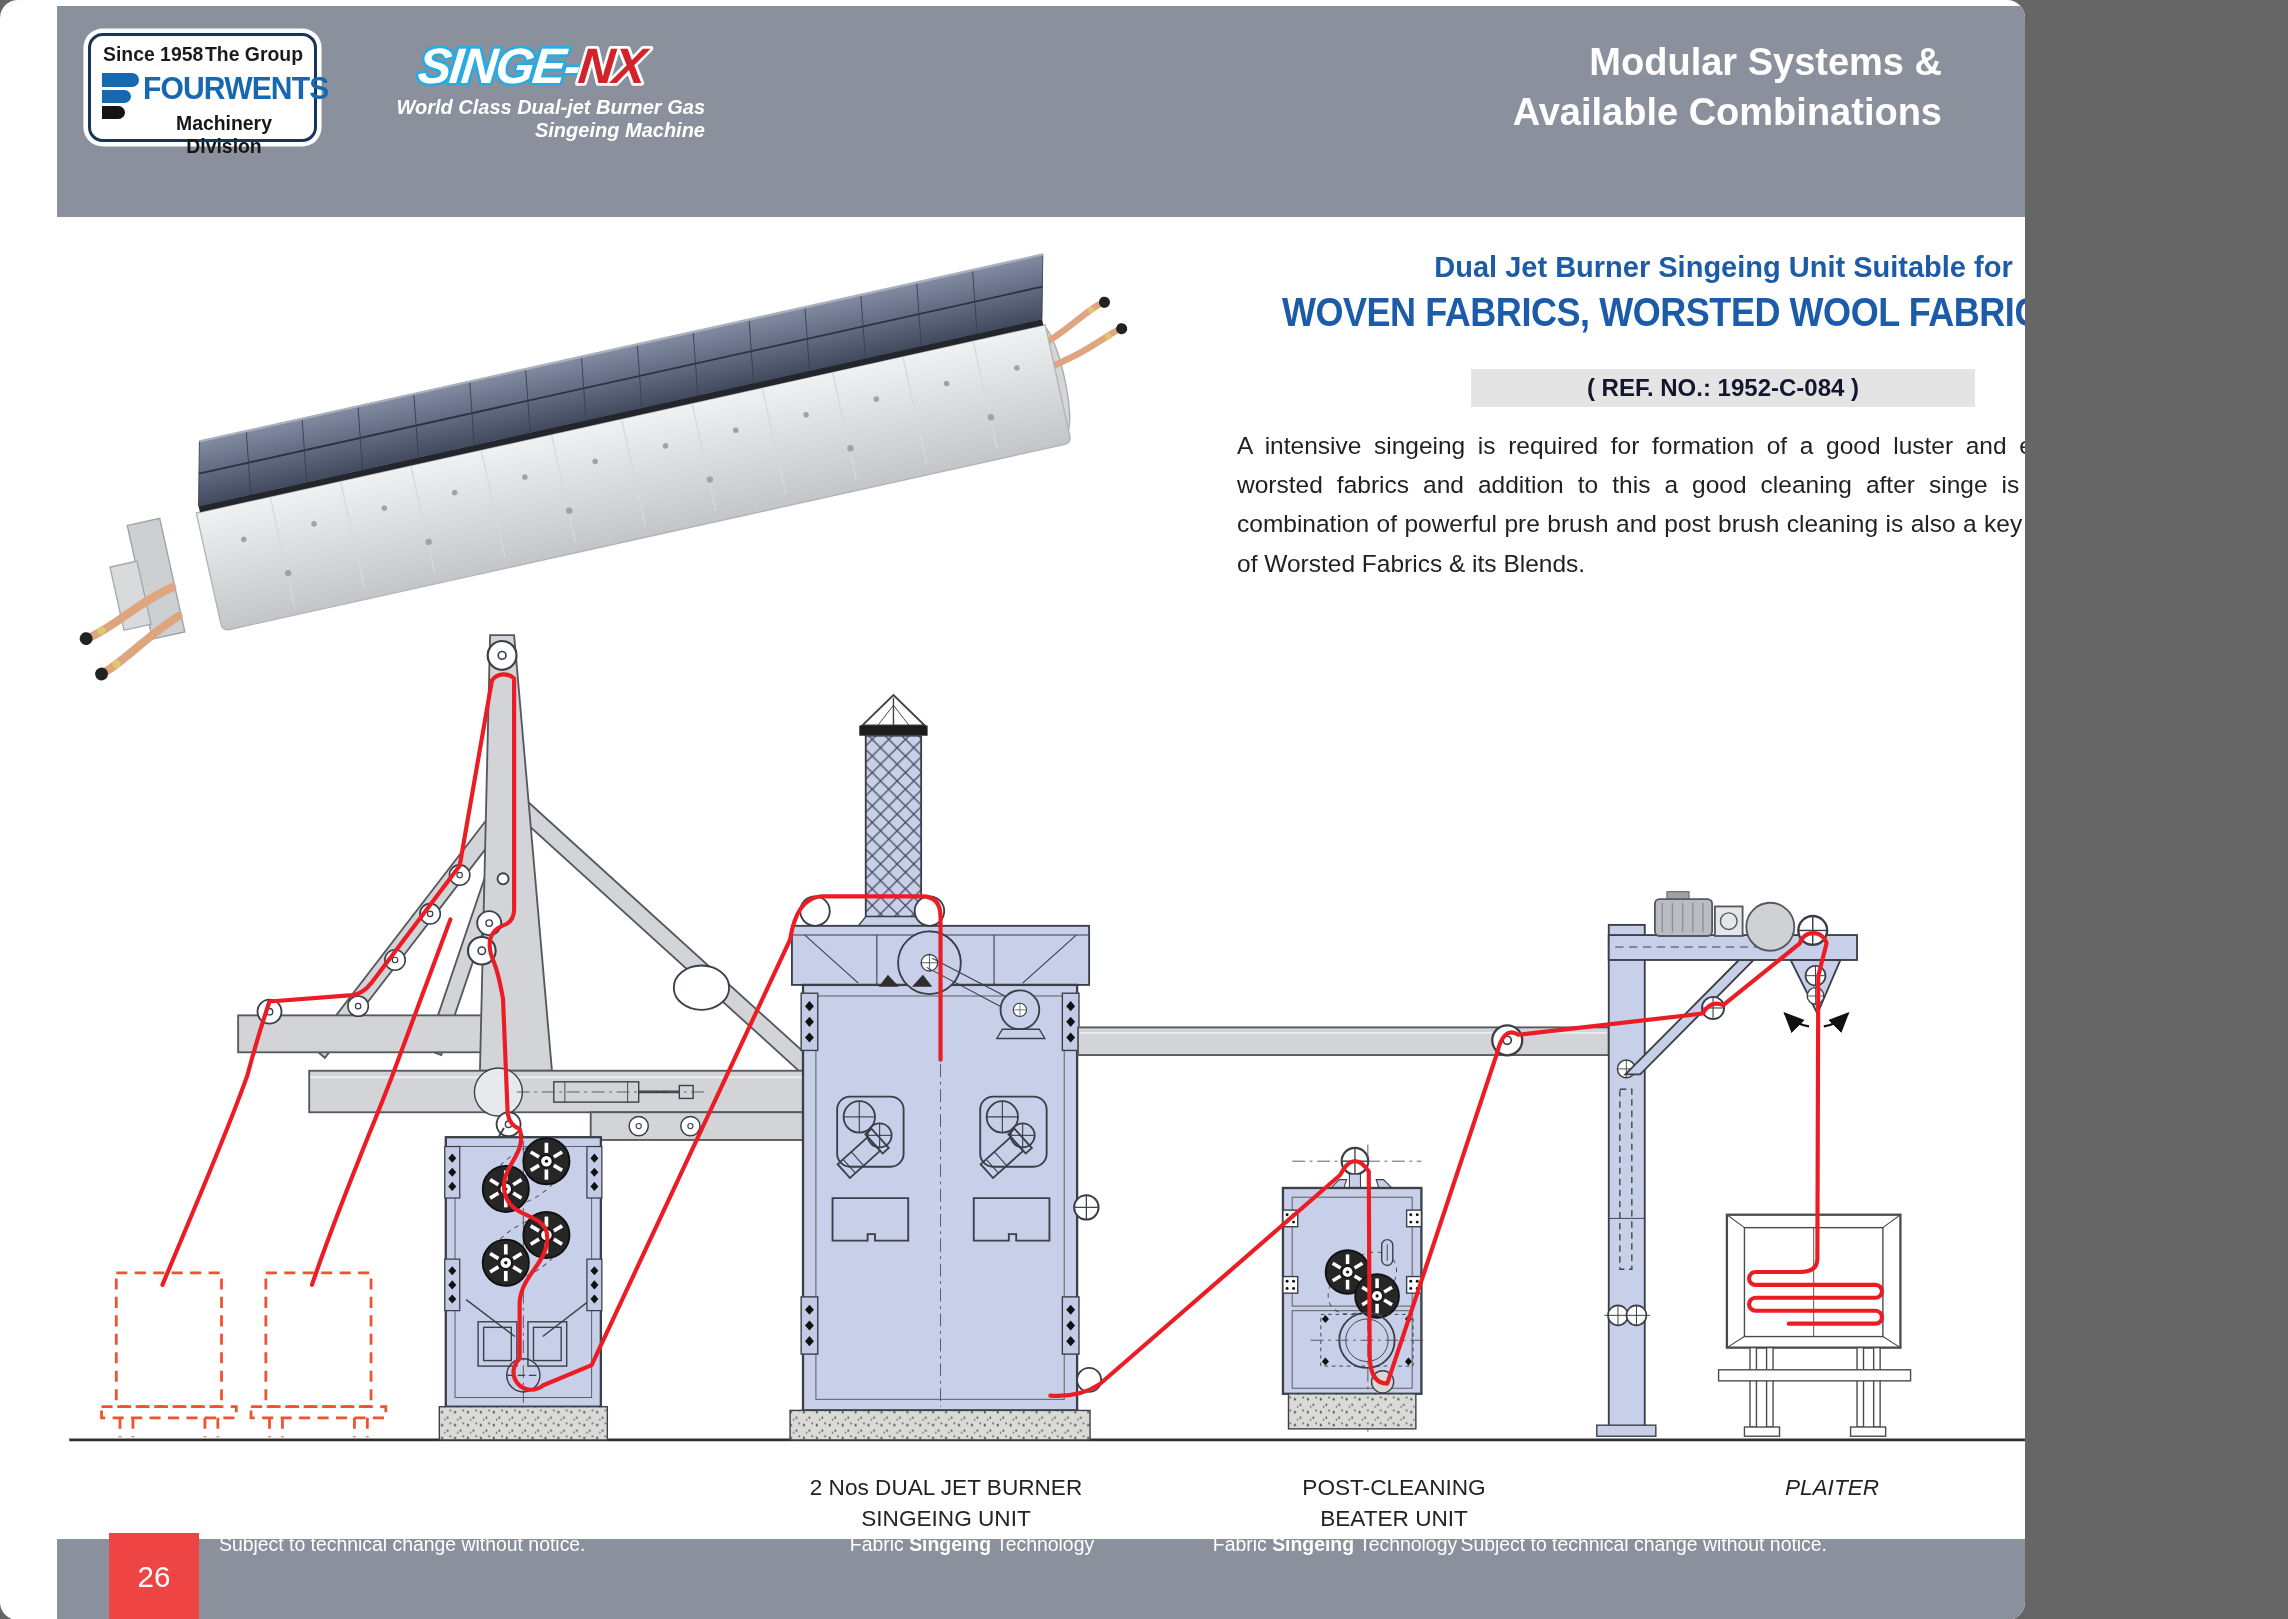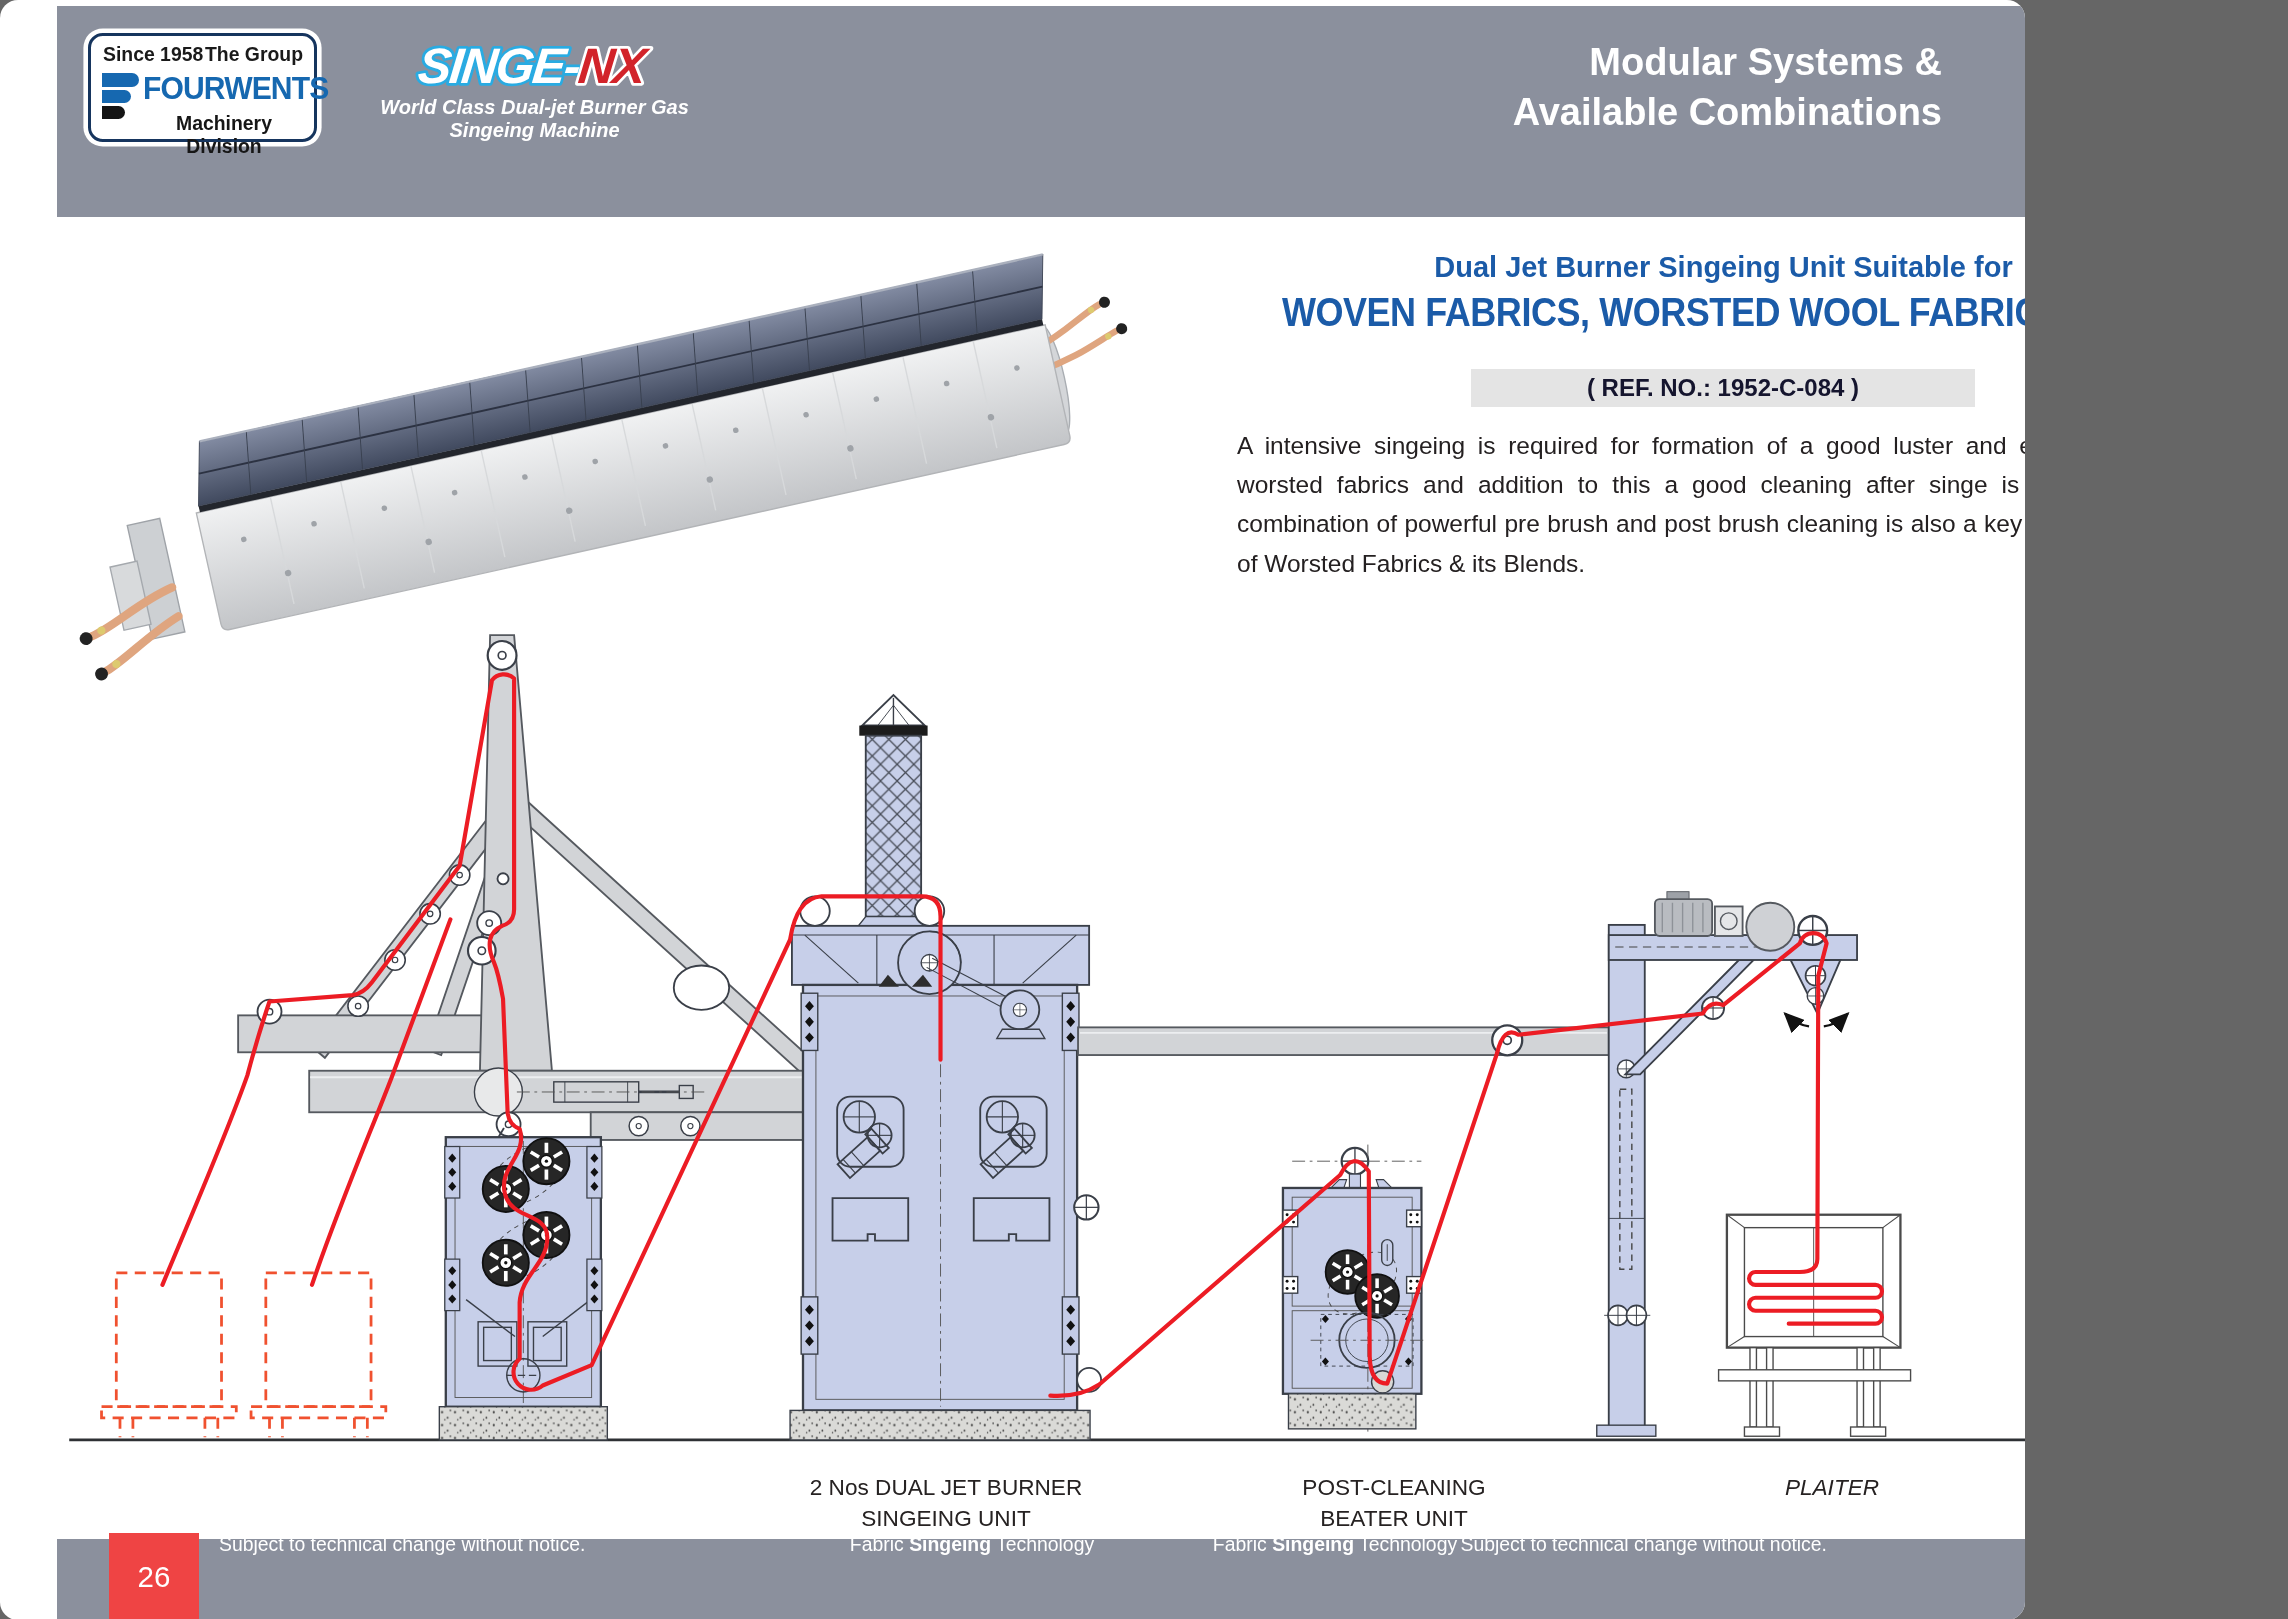--- a/index.html
+++ b/index.html
@@ -12,21 +12,21 @@
             border-radius:14.8px;box-shadow:0 0 0 4.6px #fff;}
   .logo-small{font-size:19.4px;color:#1a1a1a;font-weight:600;}
   #logo-since{left:12px;top:6.5px;}
   #logo-group{right:11px;top:6.5px;}
   #f-icon{left:11px;top:37px;width:39px;height:54px;}
   #f-icon div{border-radius:0 8.3px 8.3px 0;margin-bottom:2.8px;}
   #brand{left:52px;top:35px;font-size:31px;font-weight:800;color:#1668b0;letter-spacing:-0.9px;
          transform:scaleX(.97);transform-origin:left;}
   #division{left:52px;top:76px;width:162px;text-align:center;font-size:19.4px;font-weight:600;color:#161616;}
   #singe-logo{left:373px;top:37px;width:323px;text-align:center;}
-  #singe-tagline{left:364px;top:96px;width:341px;text-align:center;color:#fff;font-style:italic;
+  #singe-tagline{left:364px;top:96px;width:341px;text-align:right;color:#fff;font-style:italic;
                  font-weight:700;font-size:20px;}
   #header-title{right:83px;top:37px;text-align:right;color:#fff;font-size:38px;font-weight:600;line-height:1.32;}
   
   #subtitle{left:1237px;top:251px;width:973px;text-align:center;color:#1b5ba8;font-weight:700;font-size:29px;}
   #main-title{left:1233px;top:290px;width:978px;text-align:center;color:#1b5ba8;font-weight:800;font-size:40px;
               transform:scaleX(.9);transform-origin:center;letter-spacing:-0.5px;white-space:nowrap;}
   #ref-box{left:1471px;top:369px;width:504px;height:38px;background:#e4e4e4;text-align:center;
            line-height:38px;font-size:24px;font-weight:600;color:#15152e;}
   #body-text{left:1237px;top:426px;width:971px;font-size:24.5px;line-height:1.6;color:#242021;
              text-align:justify;}

